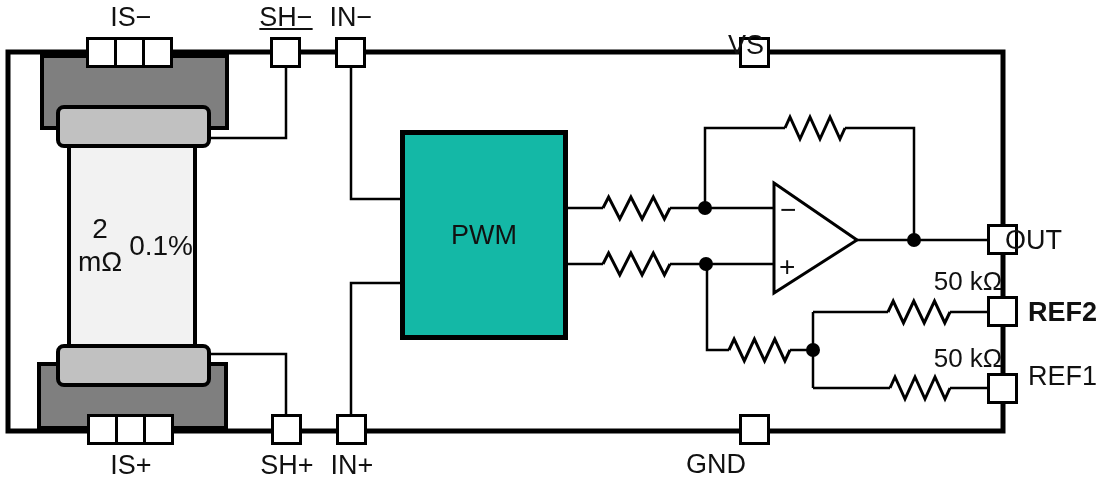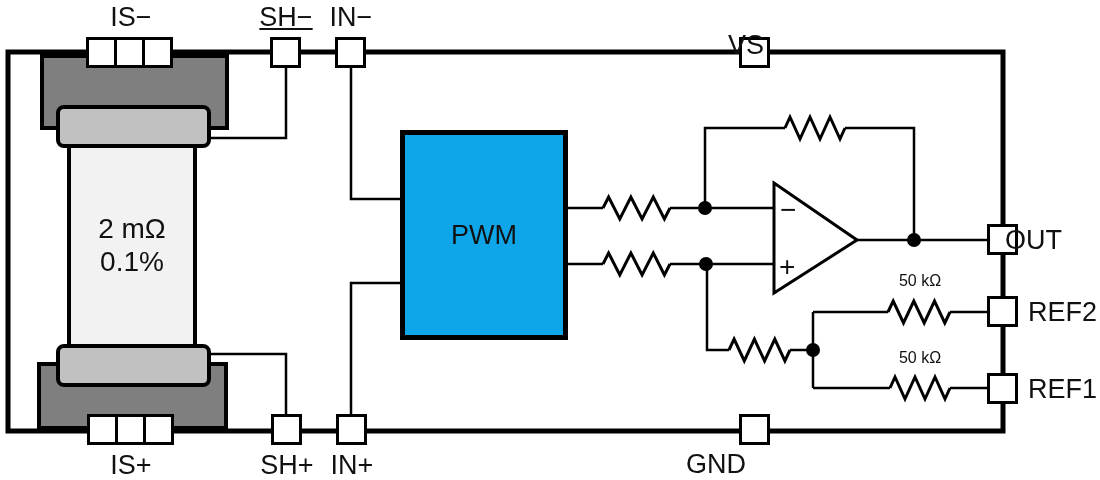--- a/index.html
+++ b/index.html
@@ -24,32 +24,32 @@
   }
   .pad-dark  { background: #7f7f7f; z-index: 2; }
   .pad-light { background: #c1c1c1; border-radius: 8px; z-index: 4; }
   .shunt-body {
     position: absolute;
     box-sizing: border-box;
     border: 4px solid #000000;
     background: #f2f2f2;
     z-index: 3;
     display: flex;
-    flex-direction: column;
+    flex-direction: row;
     align-items: center;
     justify-content: center;
     font-size: 28px;
     line-height: 33px;
     text-align: center;
   }
   .pwm-block {
     position: absolute;
     box-sizing: border-box;
     border: 5px solid #000000;
-    background: #0ea5e9;
+    background: #14b8a6;
     z-index: 2;
     display: flex;
     flex-direction: column;
     align-items: center;
     justify-content: center;
     font-size: 27px;
     line-height: 34px;
     text-align: center;
   }
   .pin-square {
@@ -62,21 +62,21 @@
     z-index: 5;
   }
   .lbl {
     position: absolute;
     z-index: 6;
     font-size: 27px;
     line-height: 30px;
     white-space: nowrap;
   }
   .lbl.centered { transform: translateX(-50%); }
-  .lbl.res-val { font-size: 16px; }
+  .lbl.res-val { font-size: 26px; margin-left: 48px; }
 </style>
 </head>
 <body>
 
 <div class="stage">
 
   <svg class="art" width="1100" height="480" viewBox="0 0 1100 480">
 
     <rect x="8" y="52" width="995" height="379" fill="none" stroke="#000" stroke-width="5"></rect>
 
@@ -147,19 +147,19 @@
 
   <div class="lbl centered" style="left:131px; top:2px;">IS−</div>
   <div class="lbl centered" style="left:286px; top:2px;text-decoration:underline;">SH−</div>
   <div class="lbl centered" style="left:351px; top:2px;">IN−</div>
   <div class="lbl centered" style="left:746px; top:2px;margin-top:28px;">VS</div>
   <div class="lbl centered" style="left:131px; top:450px;">IS+</div>
   <div class="lbl centered" style="left:287px; top:450px;">SH+</div>
   <div class="lbl centered" style="left:352px; top:450px;">IN+</div>
   <div class="lbl centered" style="left:716px; top:449px;">GND</div>
   <div class="lbl" style="left:1005px; top:225px;">OUT</div>
-  <div class="lbl" style="left:1028px; top:297px;">REF2</div>
-  <div class="lbl" style="left:1028px; top:374px;">REF1</div>
+  <div class="lbl" style="left:1028px; top:297px;font-weight:bold;">REF2</div>
+  <div class="lbl" style="left:1028px; top:361px;">REF1</div>
 
   <div class="lbl centered res-val" style="left:920px; top:266px;">50 kΩ</div>
   <div class="lbl centered res-val" style="left:920px; top:343px;">50 kΩ</div>
 
 </div>
 
 </body></html>

